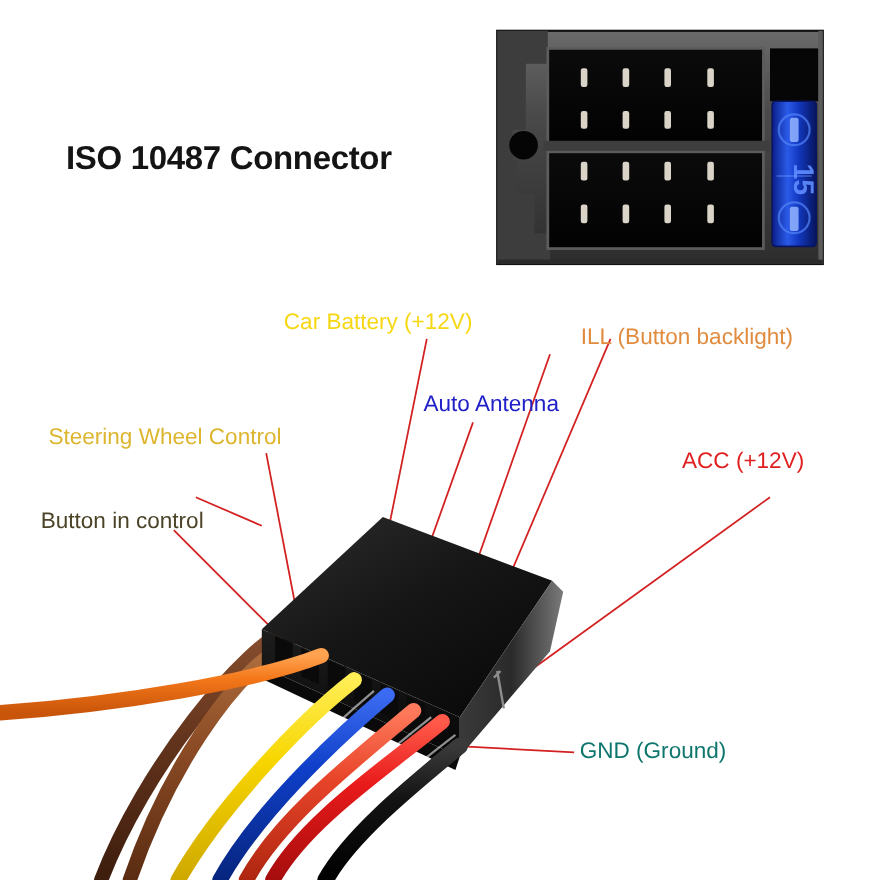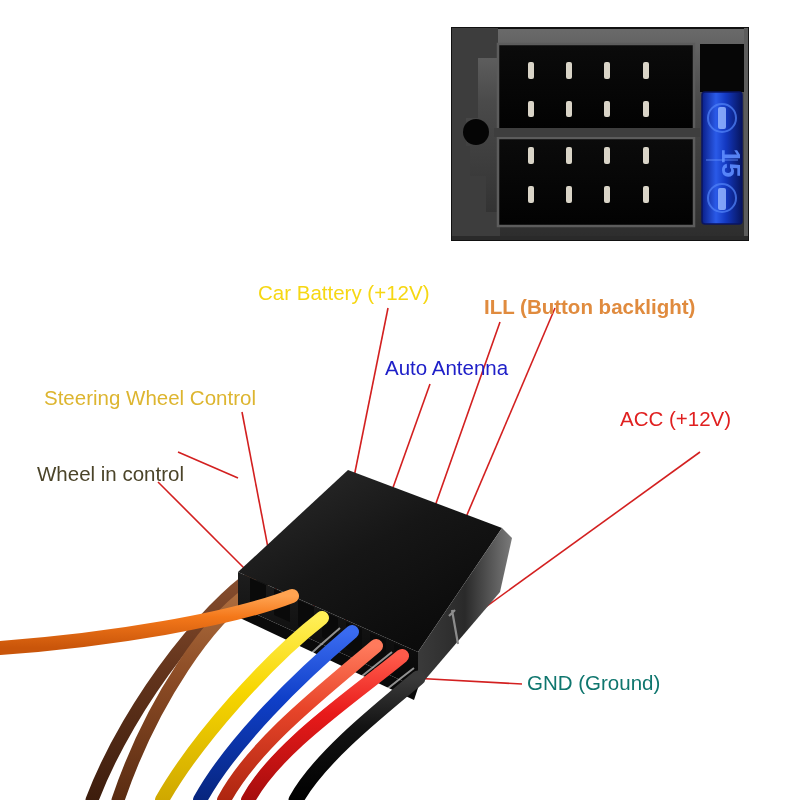--- a/index.html
+++ b/index.html
@@ -4,21 +4,21 @@
 <title>ISO 10487 Connector Diagram</title>
 <style>
   html,body{margin:0;padding:0;background:#ffffff;}
   body{width:800px;height:800px;overflow:hidden;font-family:"Liberation Sans",sans-serif;}
   #stage{position:relative;width:800px;height:800px;background:#ffffff;}
   #stage svg{position:absolute;left:0;top:0;}
   .ttl{position:absolute;font-weight:bold;font-family:"Liberation Sans",sans-serif;white-space:nowrap;}
   #page-title{left:60px;top:128px;font-size:30px;color:#141414;letter-spacing:-0.3px;}
   .lbl{position:absolute;white-space:nowrap;font-family:"Liberation Sans",sans-serif;font-size:20.5px;}
   #lbl-battery{left:218px;top:281px;color:#f6d713;margin-left:40px;}
-  #lbl-ill{left:484px;top:295px;color:#e08b3e;font-weight:bold;}
+  #lbl-ill{left:528px;top:295px;color:#e08b3e;}
   #lbl-antenna{left:385px;top:356px;color:#1f20c8;}
   #lbl-swc{left:44px;top:386px;color:#ddb52f;}
   #lbl-acc{left:620px;top:407px;color:#e02020;}
   #lbl-camera{left:37px;top:462px;color:#4b4429;}
   #lbl-gnd{left:527px;top:671px;color:#101010;}
 </style>
 </head>
 <body>
 
 <div id="stage">
@@ -206,28 +206,29 @@
       </g>
 
       <g stroke="#ffffff" stroke-width="2" opacity="0.55" fill="none">
         <path d="M340 628 C 288 672, 218 742, 186 800"></path>
         <path d="M392 652 C 338 696, 266 748, 238 800"></path>
         <path d="M414 668 C 362 708, 302 756, 276 800"></path>
       </g>
     </g>
   </svg>
 
+  <div class="ttl" id="page-title">ISO 10487 Connector</div>
 
   <div class="lbl" id="lbl-battery" style="color: rgb(246, 215, 19);">Car Battery (+12V)</div>
 
   <div class="lbl" id="lbl-ill" style="color: rgb(224, 139, 62);">ILL (Button backlight)</div>
 
   <div class="lbl" id="lbl-swc" style="color: rgb(221, 181, 47);">Steering Wheel Control</div>
 
   <div class="lbl" id="lbl-antenna" style="color: rgb(31, 32, 200);">Auto Antenna</div>
 
   <div class="lbl" id="lbl-acc" style="color: rgb(224, 32, 32);">ACC (+12V)</div>
 
-  <div class="lbl" id="lbl-camera" style="color: rgb(75, 68, 41);">Wheel in control</div>
+  <div class="lbl" id="lbl-camera" style="color: rgb(75, 68, 41);">Button in control</div>
 
   <div class="lbl" id="lbl-gnd" style="color: #0f766e;">GND (Ground)</div>
 
 </div>
 
 </body></html>

